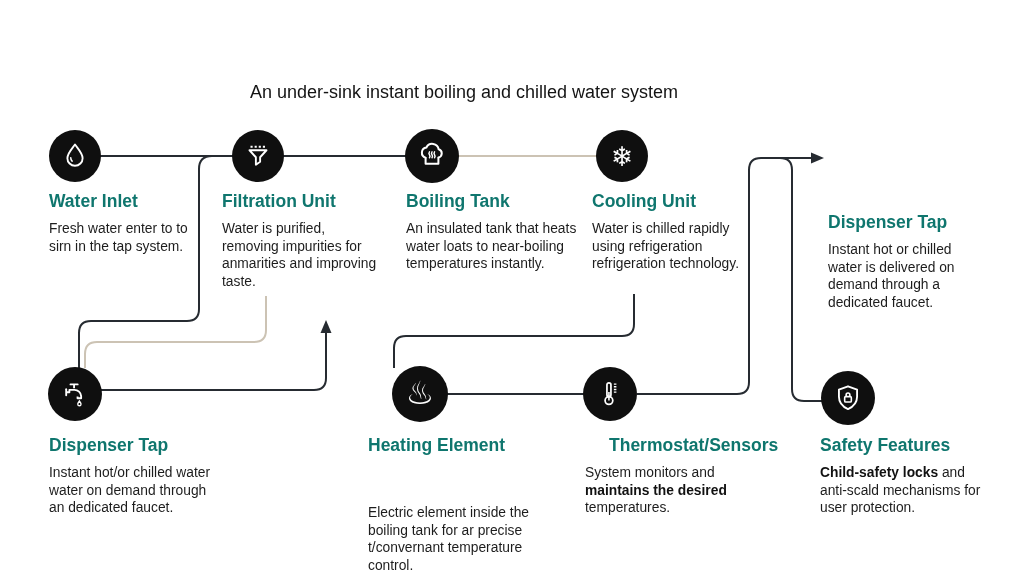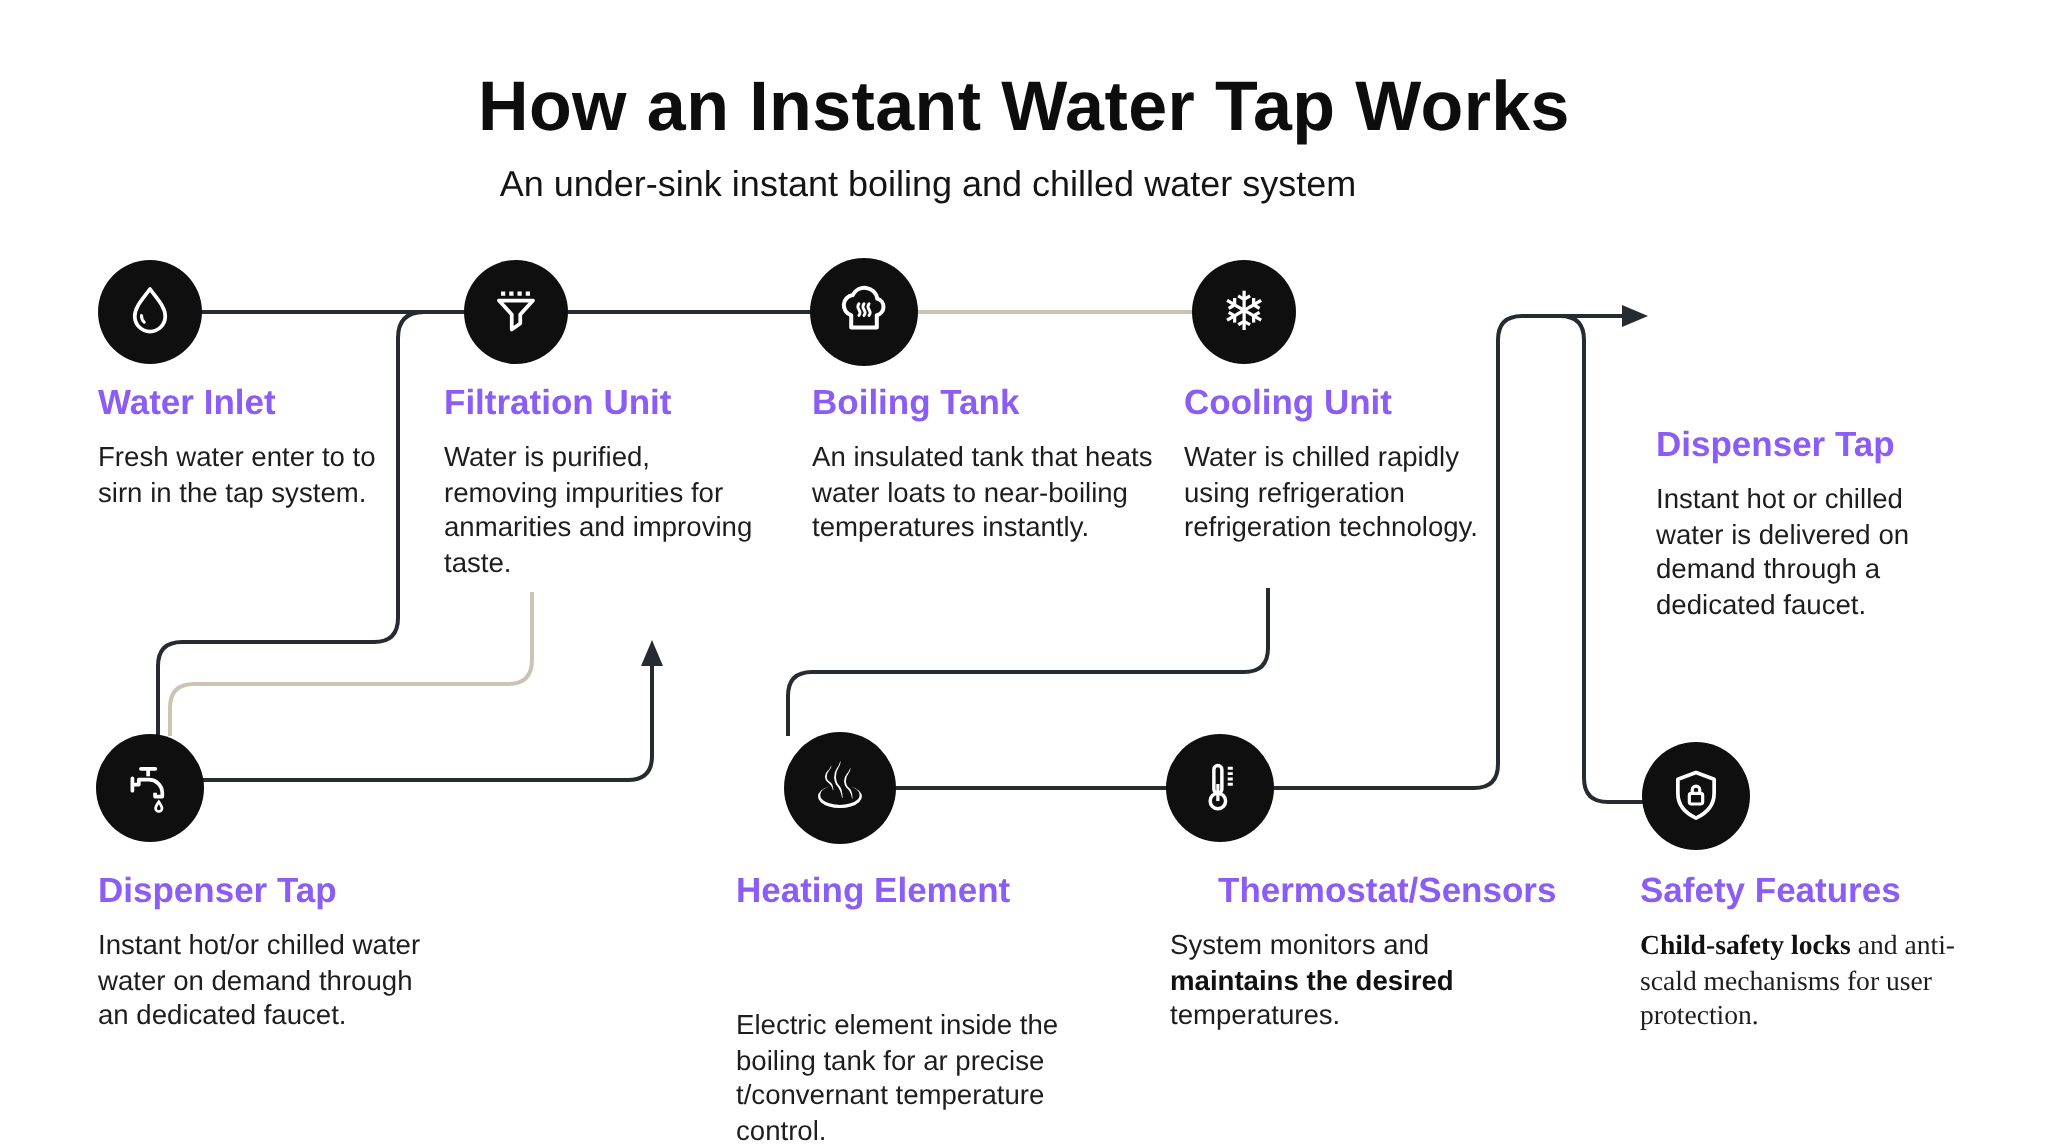--- a/index.html
+++ b/index.html
@@ -15,33 +15,32 @@
     position:absolute;left:0;top:82px;width:928px;text-align:center;
     font-size:18px;color:#141414;
   }
   .connectors{position:absolute;left:0;top:0;z-index:1;}
   .node-circle{
     position:absolute;background:#0f0f0f;border-radius:50%;z-index:2;
     display:flex;align-items:center;justify-content:center;color:#ffffff;
   }
   .glyph{font-family:"DejaVu Sans",sans-serif;line-height:1;}
   .heading{
-    position:absolute;z-index:2;font-size:17.5px;font-weight:bold;color:#8b5cf6;
+    position:absolute;z-index:2;font-size:17.5px;font-weight:bold;color:#0f766e;
   }
   .desc{
     position:absolute;z-index:2;font-size:13.8px;color:#1d1d1d;line-height:1.27;
   }
   .desc b{color:#111;}
 </style>
 </head>
 <body>
 
 <div class="canvas">
 
-  <div class="title">How an Instant Water Tap Works</div>
   <div class="subtitle">An under-sink instant boiling and chilled water system</div>
 
   <svg class="connectors" width="1024" height="572" viewBox="0 0 1024 572" fill="none">
 
     <path d="M 438 156 H 624" stroke="#ccc3b4" stroke-width="2"></path>
 
     <path d="M 266 296 V 330 Q 266 342 254 342 H 97 Q 85 342 85 354 V 368" stroke="#ccc3b4" stroke-width="2"></path>
 
     <path d="M 70 156 H 438" stroke="#262b31" stroke-width="2"></path>
 
@@ -137,15 +136,15 @@
   <div class="heading" style="left:49px;top:435px;">Dispenser Tap</div>
   <div class="desc" style="left:49px;top:464px;width:172px;">Instant hot/or chilled water water on demand through an dedicated faucet.</div>
 
   <div class="heading" style="left:368px;top:435px;">Heating Element</div>
   <div class="desc" style="left:368px;top:464px;width:172px;margin-top:40px;">Electric element inside the boiling tank for ar precise t/convernant temperature control.</div>
 
   <div class="heading" style="left:585px;top:435px;margin-left:24px;">Thermostat/Sensors</div>
   <div class="desc" style="left:585px;top:464px;width:185px;"><span>System monitors and </span><b>maintains the desired</b><span> temperatures.</span></div>
 
   <div class="heading" style="left:820px;top:435px;">Safety Features</div>
-  <div class="desc" style="left:820px;top:464px;width:162px;font-family:Liberation Serif, serif;"><b>Child-safety locks</b><span> and anti-scald mechanisms for user protection.</span></div>
+  <div class="desc" style="left:820px;top:464px;width:162px;"><b>Child-safety locks</b><span> and anti-scald mechanisms for user protection.</span></div>
 
 </div>
 
 </body></html>

